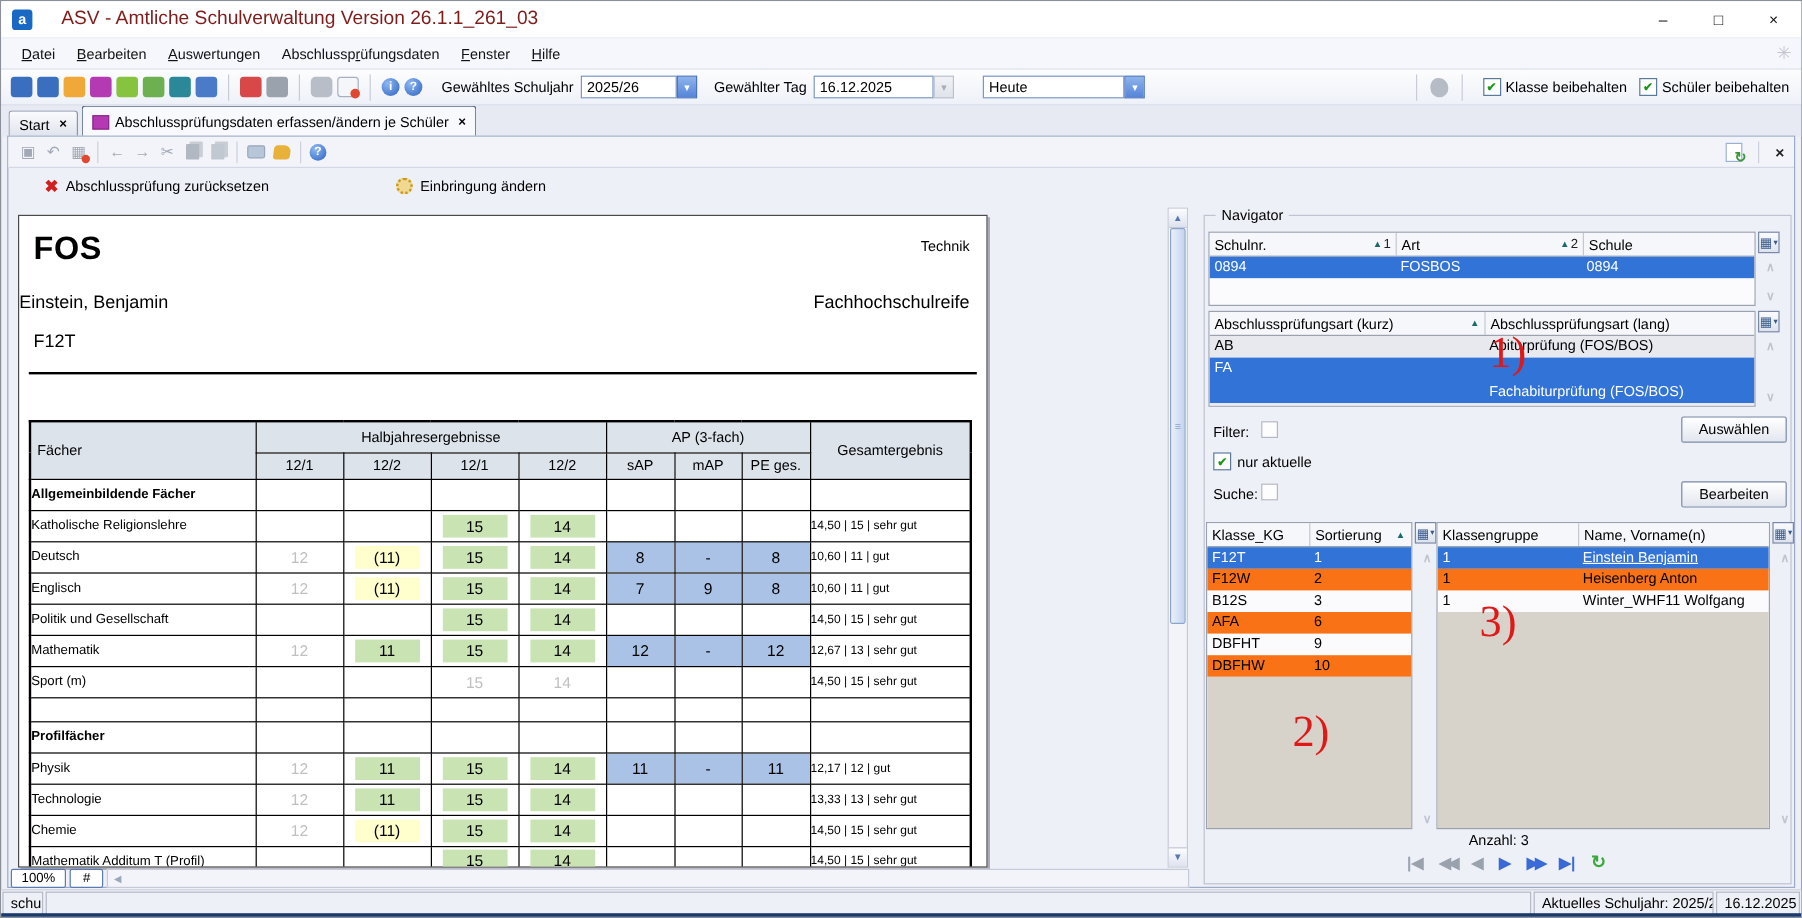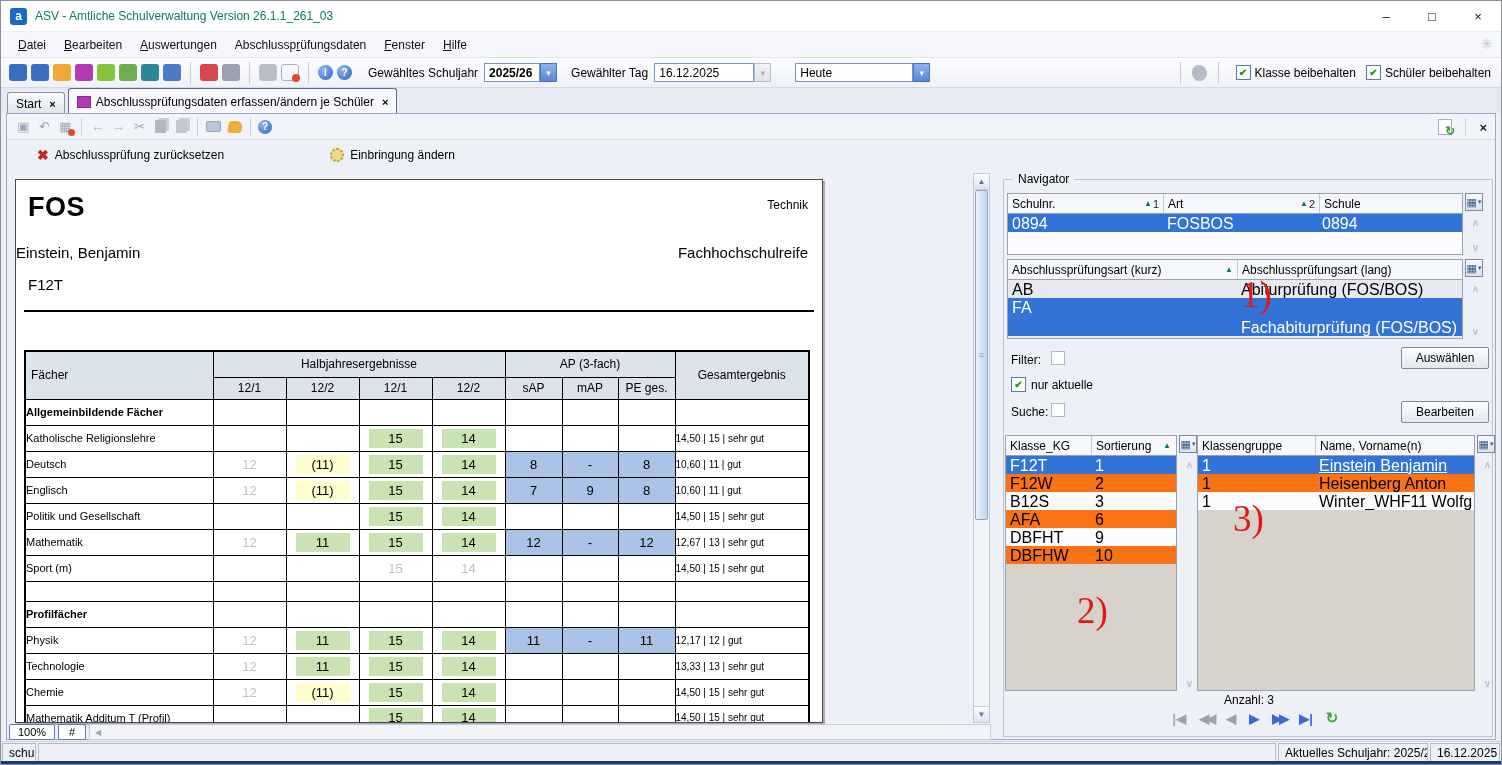--- a/index.html
+++ b/index.html
@@ -2,21 +2,21 @@
 <html><head>
 <meta charset="utf-8">
 <style>
   html,body{margin:0;padding:0;}
   body{width:1502px;height:765px;font-family:"Liberation Sans",sans-serif;overflow:hidden;background:#fff;}
   .app{position:absolute;left:0;top:0;width:1500px;height:763px;border:1px solid #8a8f9a;background:#eef0f7;}
 
   
   .titlebar{position:absolute;left:0;top:0;width:100%;height:30px;background:#fff;display:flex;align-items:center;}
   .logo{width:17px;height:17px;background:#1769c4;border-radius:3px;color:#fff;font-weight:bold;font-size:12px;display:flex;align-items:center;justify-content:center;margin-left:9px;}
-  .wtitle{margin-left:8px;font-size:12px;color:#0f766e;}
+  .wtitle{margin-left:24px;font-size:16px;color:#7f1d1d;}
   .wbtns{margin-left:auto;display:flex;}
   .wbtn{width:46px;height:30px;display:flex;align-items:center;justify-content:center;font-size:13px;color:#111;}
 
   
   .menubar{position:absolute;left:0;top:30px;width:100%;height:26px;background:#f6f7fc;border-top:1px solid #eceef5;display:flex;align-items:center;padding-left:8px;box-sizing:border-box;}
   .menu-item{font-size:12px;padding:3px 9px;color:#111;}
   .spinner{position:absolute;right:8px;top:3px;color:#c2c6ce;font-size:15px;}
 
   
   .toolbar{position:absolute;left:0;top:56px;width:100%;height:31px;background:linear-gradient(#fdfdfe,#eef1f8);border-top:1px solid #e2e5ee;border-bottom:1px solid #d5d9e6;display:flex;align-items:center;padding-left:6px;box-sizing:border-box;}
@@ -118,21 +118,21 @@
   .nav-outline{position:absolute;left:1002px;top:178px;width:490px;height:558px;border:1px solid #c0c4d0;box-sizing:border-box;}
   .nav-legend{position:absolute;left:1012px;top:171px;background:#eef0f7;padding:0 5px;font-size:12px;}
   .ntable{position:absolute;}
   .nt-inner{position:absolute;left:0;top:0;right:20px;border:1px solid #9aa2b0;background:#fbfbfd;overflow:hidden;}
   .nt-head{display:flex;background:#f6f7fa;border-bottom:1px solid #9aa2b0;}
   .nt-hcell{font-size:12px;padding:2px 4px;display:flex;align-items:center;height:15px;border-right:1px solid #c4c8d2;box-sizing:content-box;overflow:hidden;white-space:nowrap;}
   .nt-hcell:last-child{border-right:none;}
   .sorticon{margin-left:auto;color:#1a6a6a;font-size:8px;}
   .sortnum{font-size:11px;color:#222;margin-left:1px;}
   .nt-row{display:flex;}
-  .nt-cell{font-size:16px;padding:1px 4px;height:16px;box-sizing:content-box;overflow:hidden;white-space:nowrap;}
+  .nt-cell{font-size:12px;padding:1px 4px;height:16px;box-sizing:content-box;overflow:hidden;white-space:nowrap;}
   .nt-row.sel{background:#3273d8;color:#fff;}
   .nt-row.alt{background:#f97316;}
   .nt-row.pale{background:#e7e9ee;}
   .nt-fill{width:100%;}
   .gridbtn{position:absolute;right:0;top:0;width:18px;height:18px;border:1px solid #7a88a8;background:linear-gradient(#fafbfd,#dde3ee);font-size:11px;color:#3a5a8a;display:flex;align-items:center;justify-content:center;box-sizing:border-box;}
   .gridbtn i{font-style:normal;font-size:7px;margin-left:1px;}
   .sarr{position:absolute;right:4px;font-size:10px;color:#c0c4ce;font-weight:bold;}
   .flabel{position:absolute;font-size:12px;}
   .minibox{position:absolute;width:14px;height:14px;background:#fdfdfd;border:1px solid #b4b8c2;box-sizing:border-box;}
   .btn{position:absolute;width:88px;height:22px;font-size:12px;display:flex;align-items:center;justify-content:center;background:linear-gradient(#ffffff,#e2e6ee);border:1px solid #7a8aa4;border-radius:2px;box-sizing:border-box;}
@@ -190,21 +190,21 @@
     <span class="tsep"></span>
     <span class="tico t9"></span>
     <span class="tico t10"></span>
     <span class="tsep"></span>
     <span class="tico t11"></span>
     <span class="tico t12"></span>
     <span class="tsep"></span>
     <span class="circ">i</span>
     <span class="circ">?</span>
     <span class="tlabel">Gewähltes Schuljahr</span>
-    <span class="fld" style="width:56px;font-weight:bold;">2025/26</span>
+    <span class="fld" style="width:80px;">2025/26</span>
       <span class="dd">▾</span>
     <span class="tlabel">Gewählter Tag</span>
     <span class="fld" style="width:100px;">16.12.2025</span>
       <span class="dd disabled">▾</span>
     <span class="fld" style="width:118px;margin-left:24px;">Heute</span>
       <span class="dd">▾</span>
     <span class="tright">
       <span class="tsep"></span>
       <span class="blob"></span>
       <span class="tsep"></span>

